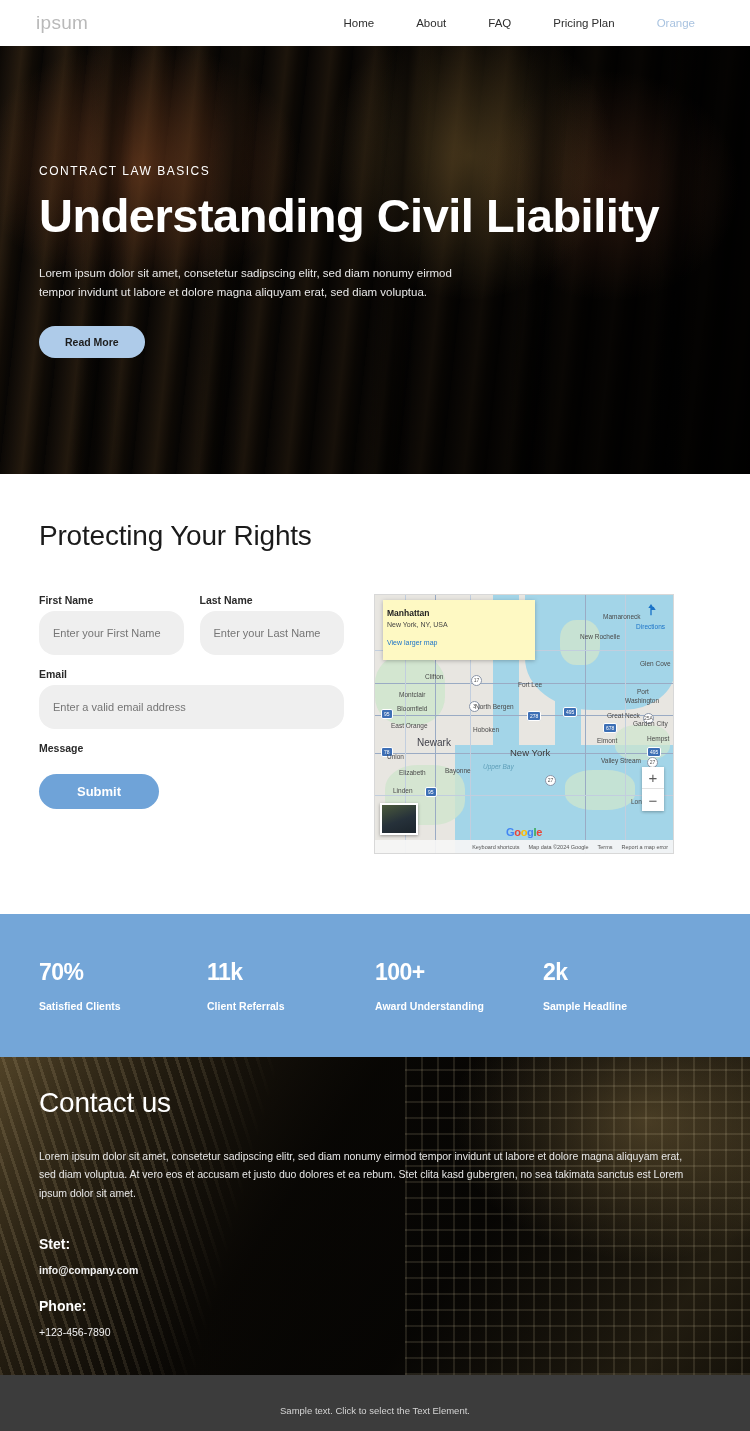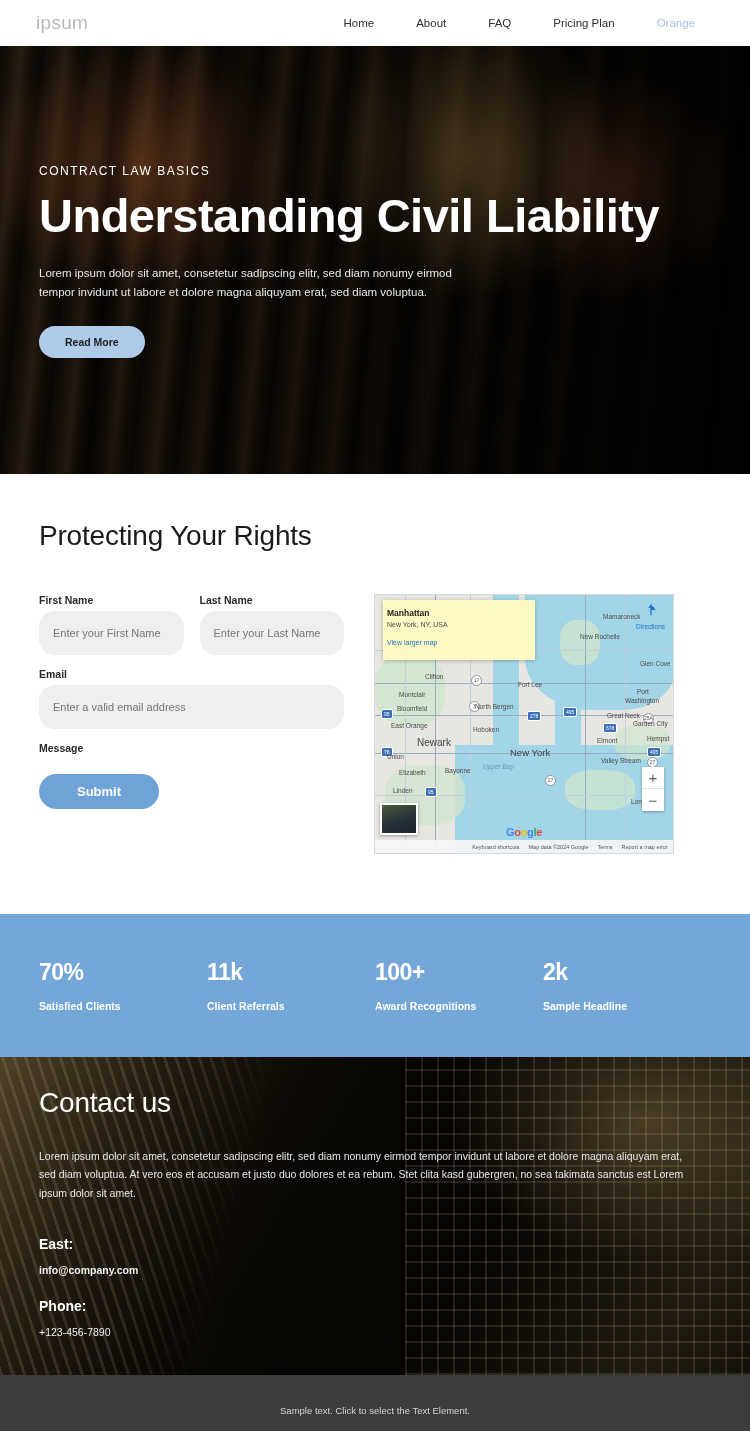--- a/index.html
+++ b/index.html
@@ -532,34 +532,34 @@
   <div class="stat">
     <div class="stat-num">70%</div>
     <div class="stat-label">Satisfied Clients</div>
   </div>
   <div class="stat">
     <div class="stat-num">11k</div>
     <div class="stat-label">Client Referrals</div>
   </div>
   <div class="stat">
     <div class="stat-num">100+</div>
-    <div class="stat-label">Award Recognitions</div>
+    <div class="stat-label">Award Understanding</div>
   </div>
   <div class="stat">
     <div class="stat-num">2k</div>
     <div class="stat-label">Sample Headline</div>
   </div>
 </section>
 
 <section class="contact">
   <div class="contact-bg"></div>
   <div class="contact-inner">
     <h2 class="contact-title">Contact us</h2>
     <p class="contact-body">Lorem ipsum dolor sit amet, consetetur sadipscing elitr, sed diam nonumy eirmod tempor invidunt ut labore et dolore magna aliquyam erat, sed diam voluptua. At vero eos et accusam et justo duo dolores et ea rebum. Stet clita kasd gubergren, no sea takimata sanctus est Lorem ipsum dolor sit amet.</p>
-    <div class="contact-h">East:</div>
+    <div class="contact-h">Stet:</div>
     <div class="contact-v bold">info@company.com</div>
     <div class="contact-h">Phone:</div>
     <div class="contact-v">+123-456-7890</div>
   </div>
 </section>
 
 <footer class="footer">
   <div class="footer-text">Sample text. Click to select the Text Element.</div>
 </footer>
 

